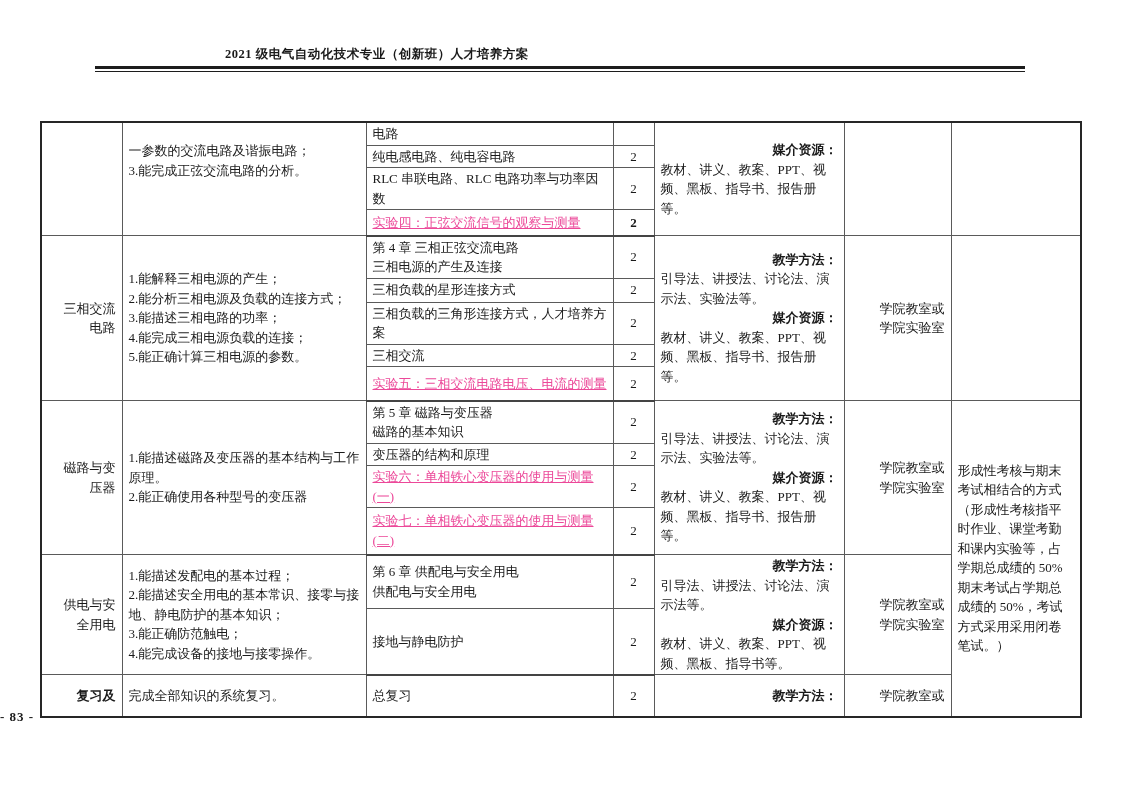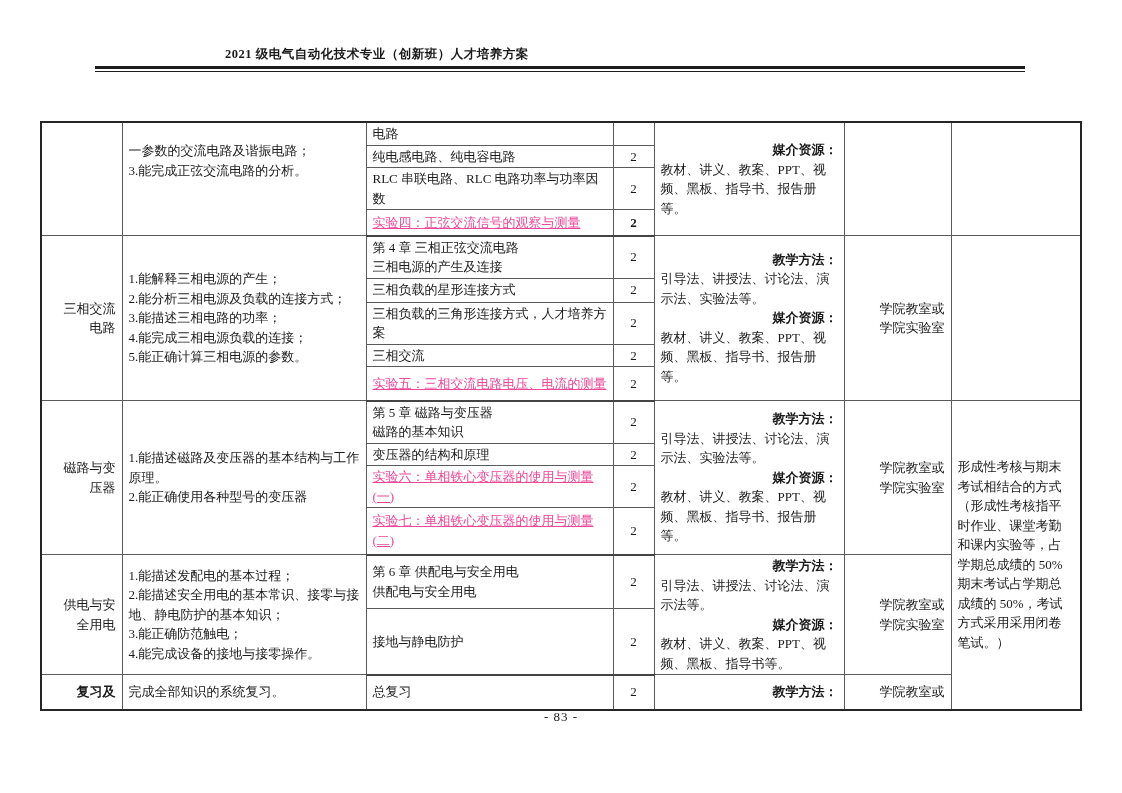--- a/index.html
+++ b/index.html
@@ -12,22 +12,22 @@
   .hdr-title{
     position:absolute;left:225px;top:46px;
     font-size:12.5px;font-weight:bold;letter-spacing:0.5px;white-space:nowrap;
   }
   .hdr-rule{
     position:absolute;left:95px;top:66px;width:930px;height:2px;
     border-top:3px solid #1c1c1c;border-bottom:1px solid #1c1c1c;
   }
   
   .pageno{
-    position:absolute;left:0;right:0;top:709px;text-align:center;
-    font-size:13px;letter-spacing:1px;
+    position:absolute;left:0;right:0;top:709px;text-align:left;
+    font-size:13px;letter-spacing:1px;font-weight:bold;
   }
   
   table.doc{
     position:absolute;left:40px;top:121px;width:1040px;
     border-collapse:collapse;table-layout:fixed;
     font-size:13px;line-height:1.5;
   }
   table.doc td{
     border:1px solid #5a5a5a;
     padding:1px 6px;vertical-align:middle;
@@ -179,21 +179,21 @@
         <span class="txt">教材、讲义、教案、PPT、视频、黑板、指导书等。</span>
       </td>
       <td class="c6" rowspan="2">学院教室或
 学院实验室</td>
     </tr>
     <tr style="height:65px" class="gend">
       <td class="c3">接地与静电防护</td>
       <td class="c4">2</td>
     </tr>
 
-    <tr style="height:35px">
+    <tr style="height:42px">
       <td class="c1 bold">复习及</td>
       <td class="c2">完成全部知识的系统复习。</td>
       <td class="c3">总复习</td>
       <td class="c4">2</td>
       <td class="c5">
         <span class="lbl">教学方法：</span>
       </td>
       <td class="c6">学院教室或</td>
     </tr>
 

